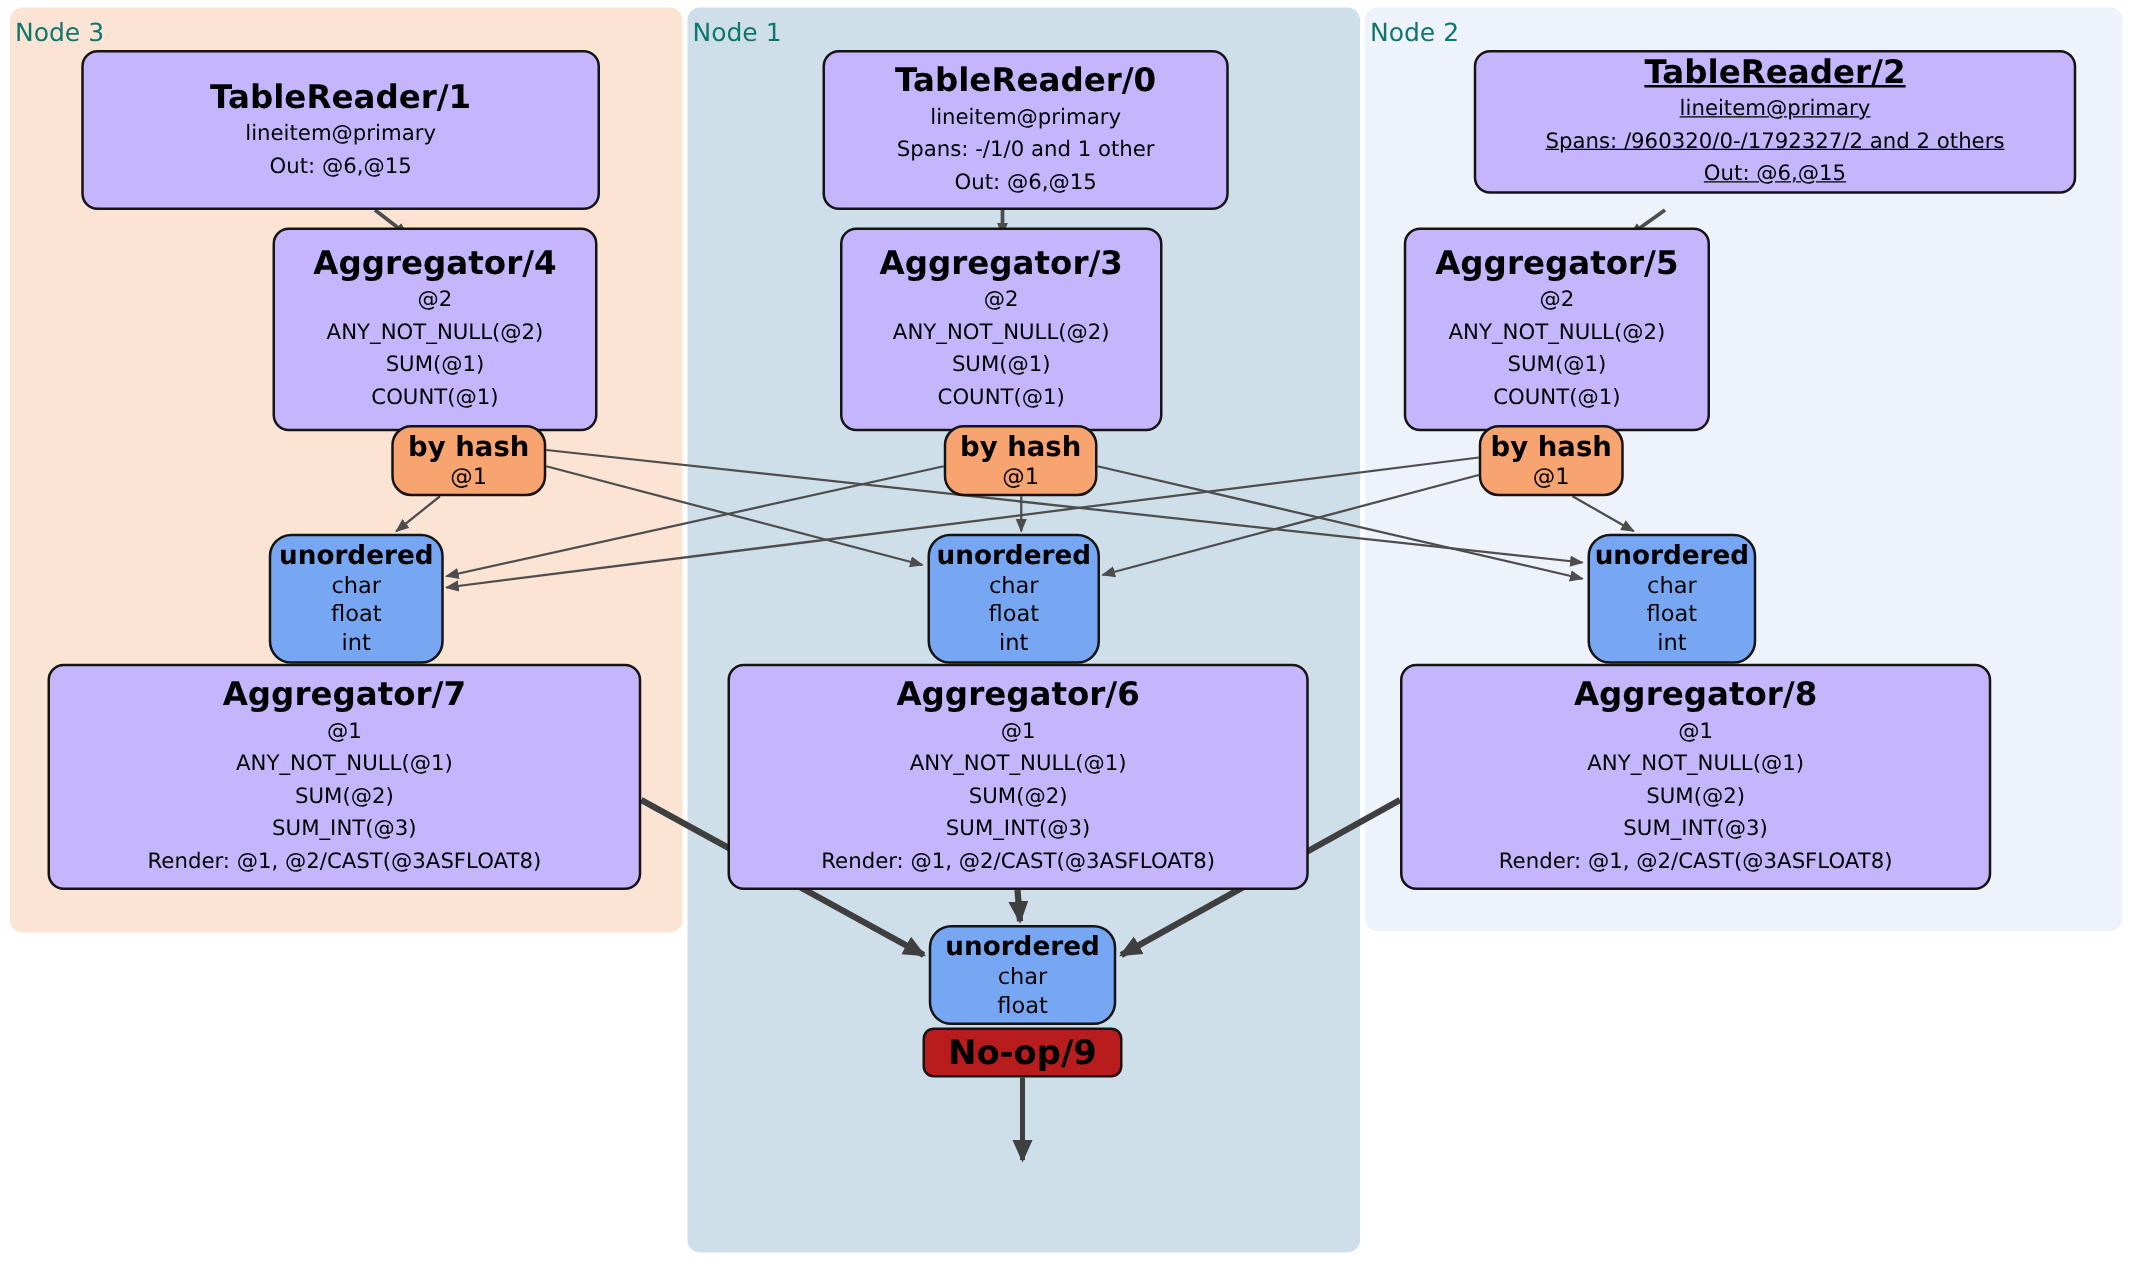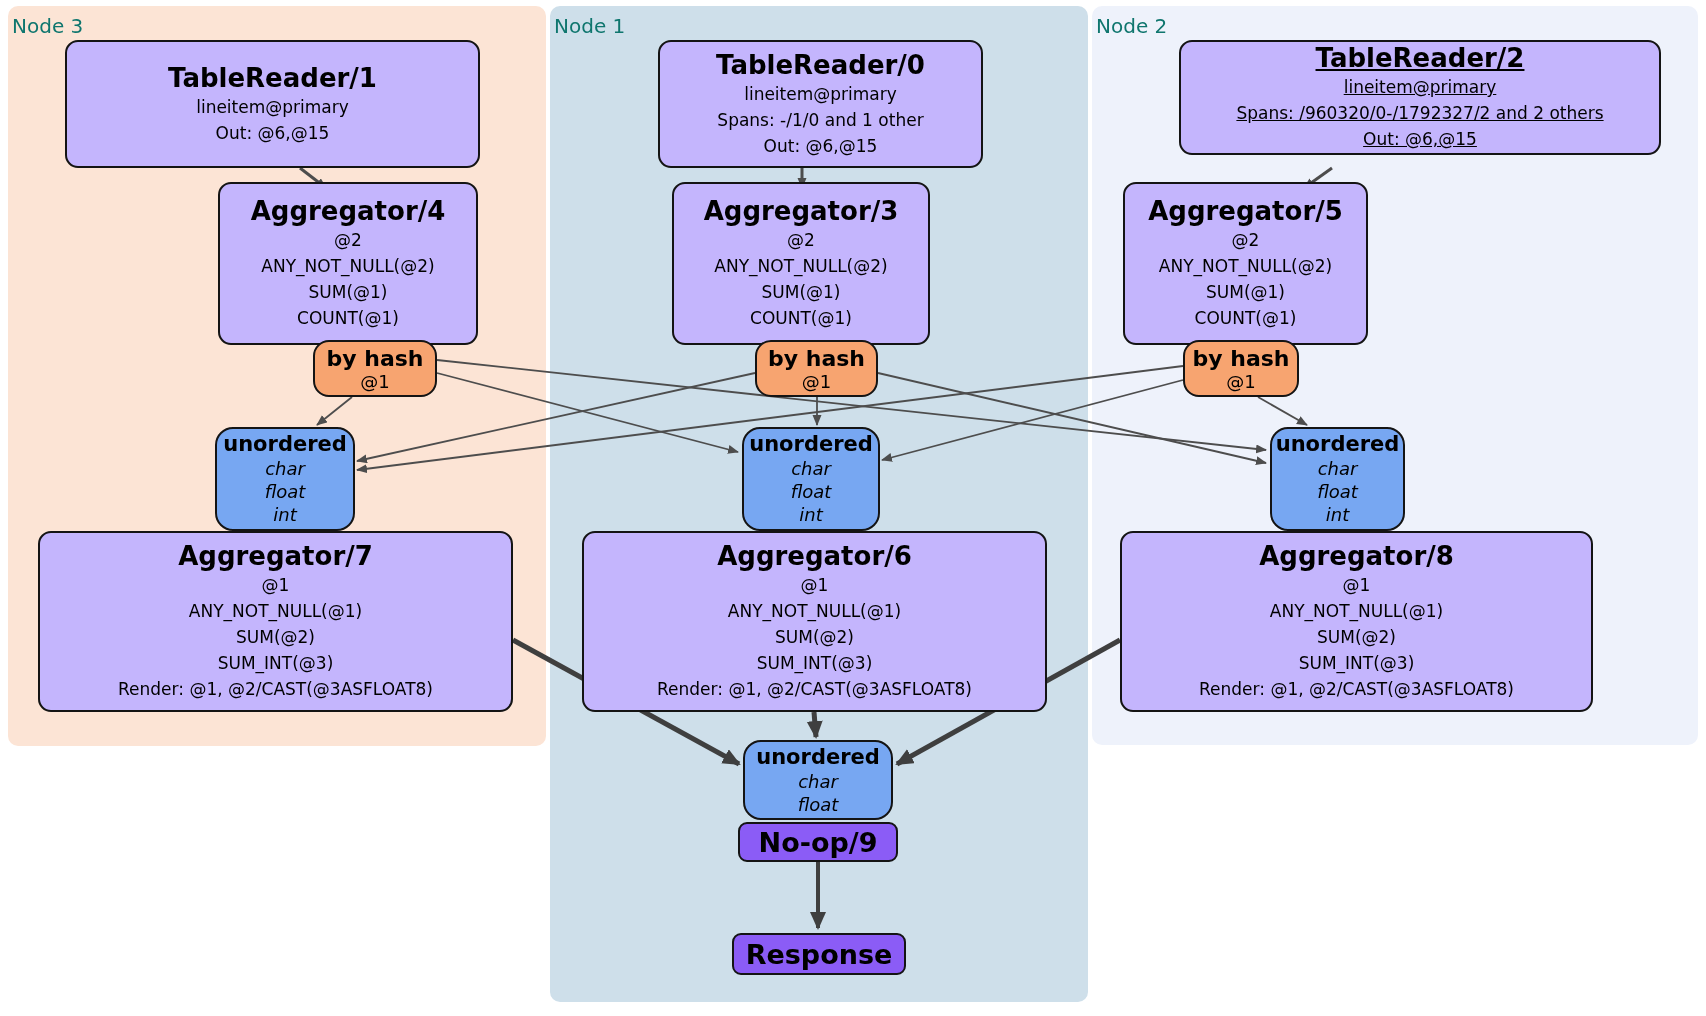--- a/index.html
+++ b/index.html
@@ -23,23 +23,23 @@
   .router { position: absolute; background: #f7a470; border: 2px solid #141414; border-radius: 16px;
             display: flex; flex-direction: column; justify-content: center; align-items: center;
             text-align: center; z-index: 4; box-sizing: border-box; }
   .router-title { font-weight: bold; font-size: 22px; line-height: 25px; }
   .router-detail { font-size: 18px; line-height: 21px; }
 
   .sync { position: absolute; background: #77a7f2; border: 2px solid #141414; border-radius: 18px;
           display: flex; flex-direction: column; justify-content: center; align-items: center;
           text-align: center; z-index: 4; box-sizing: border-box; }
   .sync-title { font-weight: bold; font-size: 21px; line-height: 25px; }
-  .sync-line  { font-size: 18px; line-height: 23px; font-style: italic; }
-
-  .endbox { position: absolute; background: #8b5cf6; border: 2px solid #141414; border-radius: 9px;
+  .sync-line  { font-size: 18px; line-height: 23px; }
+
+  .endbox { position: absolute; background: #b91c1c; border: 2px solid #141414; border-radius: 9px;
             display: flex; justify-content: center; align-items: center; text-align: center;
             font-weight: bold; font-size: 27px; z-index: 5; box-sizing: border-box; }
 </style>
 </head>
 <body>
 
 <div class="canvas">
 
   <div class="panel panel-n3">
     <div class="panel-label">Node 3</div>
@@ -192,17 +192,14 @@
   <div class="sync" style="left:743px; top:740px; width:150px; height:80px;">
     <div class="sync-title">unordered</div>
     <div class="sync-line">char</div>
     <div class="sync-line">float</div>
   </div>
 
   <div class="endbox" style="left:738px; top:822px; width:160px; height:40px;">
     <span>No-op/9</span>
   </div>
 
-  <div class="endbox" style="left:732px; top:933px; width:174px; height:42px;">
-    <span>Response</span>
-  </div>
 
 </div>
 
 </body></html>

